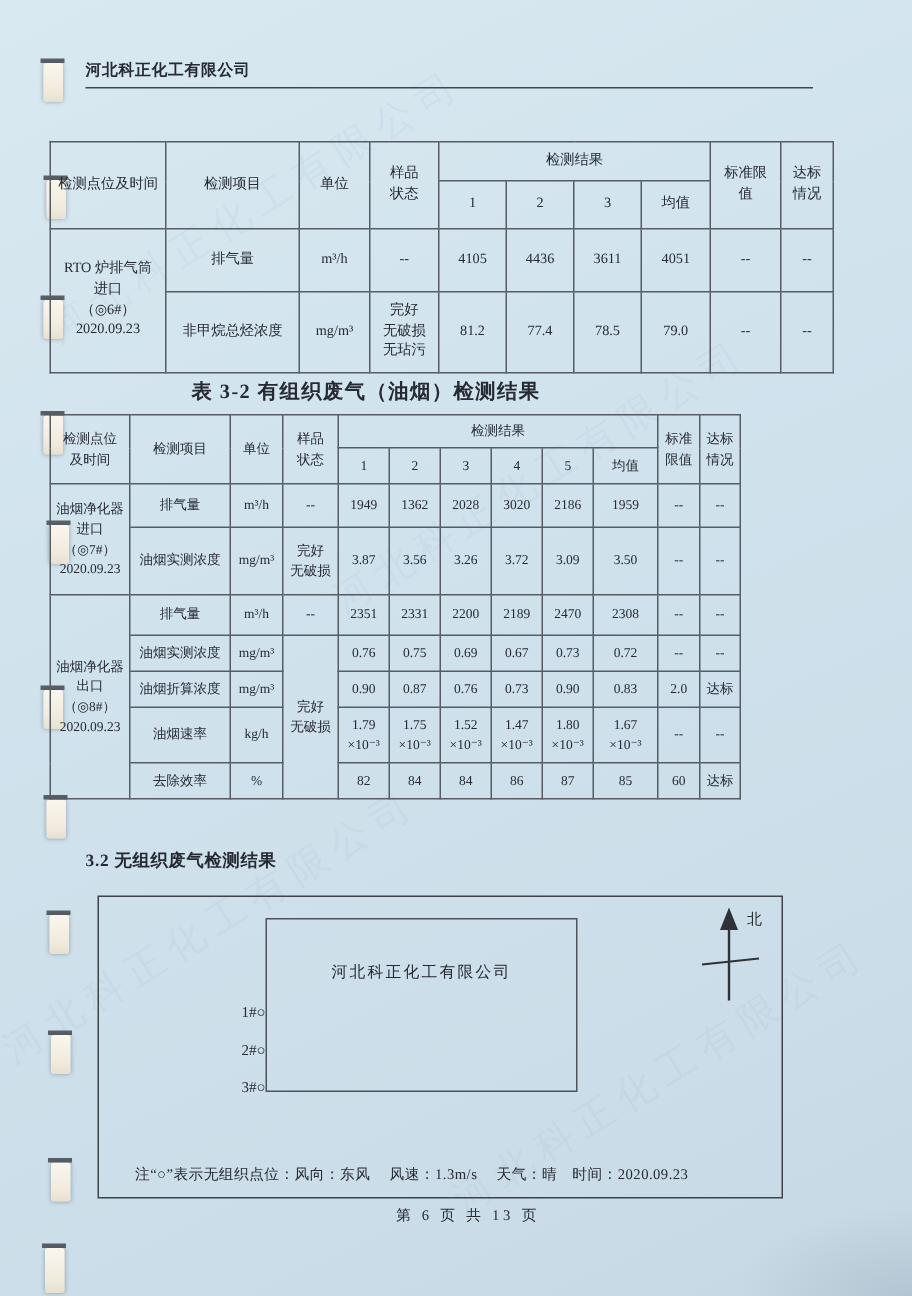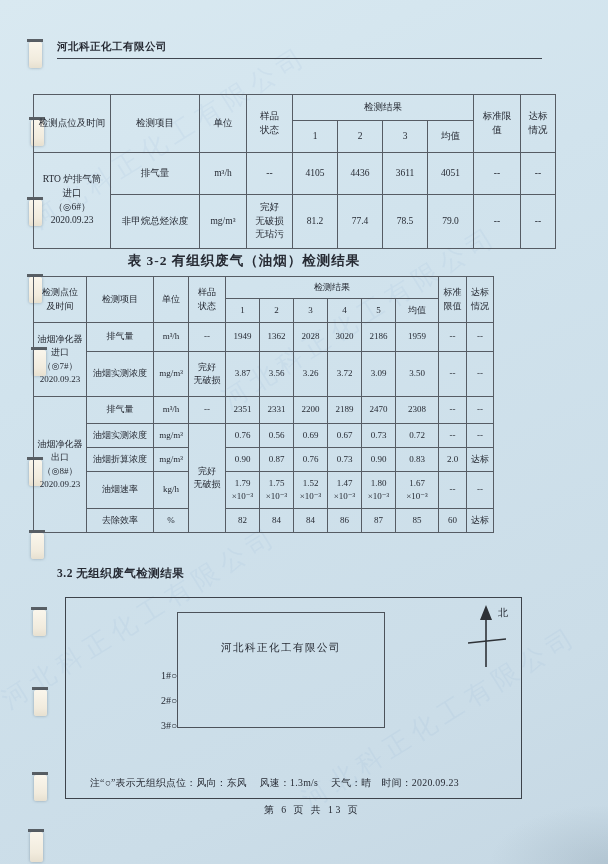--- a/index.html
+++ b/index.html
@@ -220,21 +220,21 @@
       <td>2308</td>
       <td>--</td>
       <td>--</td>
     </tr>
     <tr style="height:24px;">
       <td>油烟实测浓度</td>
       <td>mg/m³</td>
       <td rowspan="4">完好
 无破损</td>
       <td>0.76</td>
-      <td>0.56</td>
+      <td>0.75</td>
       <td>0.69</td>
       <td>0.67</td>
       <td>0.73</td>
       <td>0.72</td>
       <td>--</td>
       <td>--</td>
     </tr>
     <tr style="height:24px;margin-top:17px;">
       <td>油烟折算浓度</td>
       <td>mg/m³</td>

